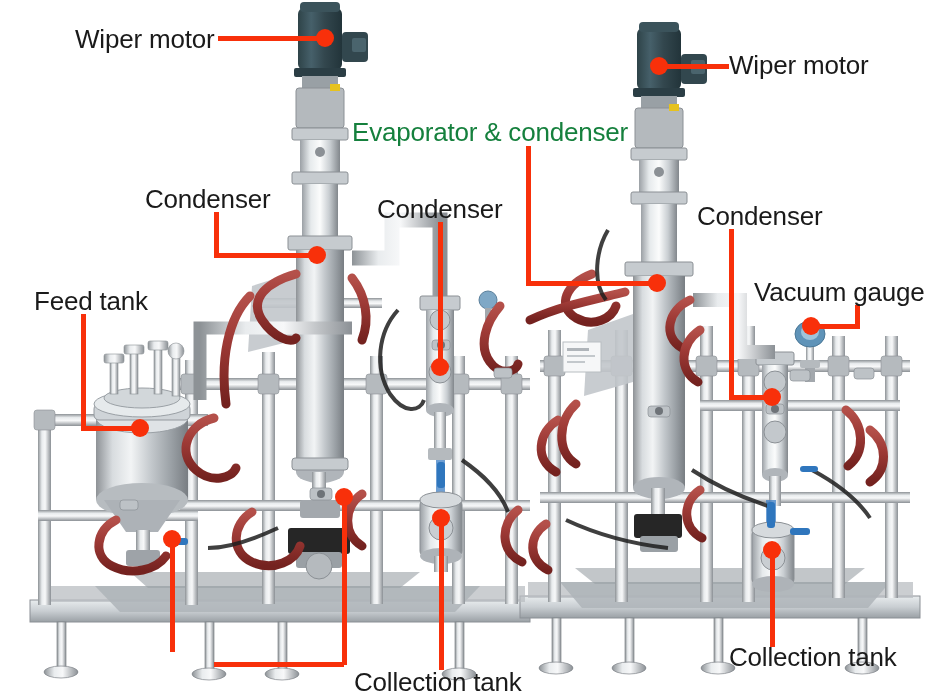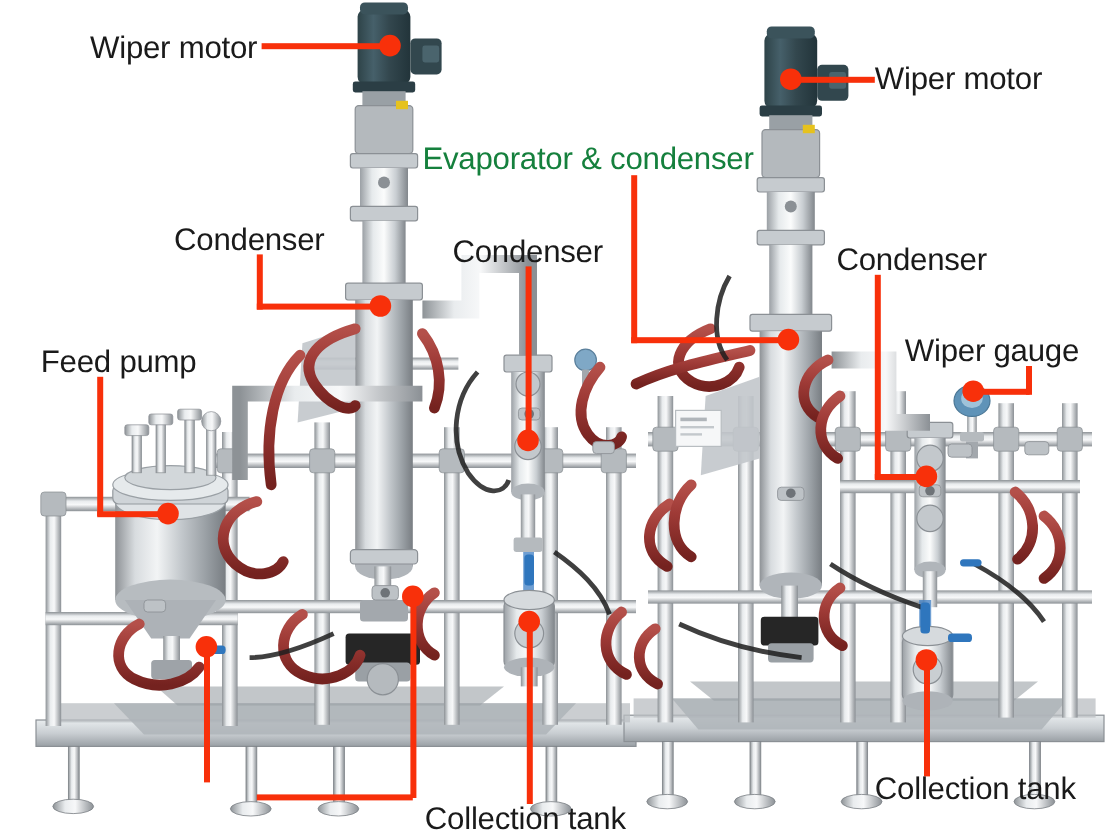--- a/index.html
+++ b/index.html
@@ -383,25 +383,25 @@
       <div class="leader h" style="left: 659px; top: 64px; background: rgb(248, 48, 10); width: 70px;"></div>
       <div class="dot" style="left: 659px; top: 66px; background: rgb(248, 48, 10);"></div>
       <div class="label" style="left: 729px; top: 51px; color: rgb(26, 26, 26);">Wiper motor</div>
       <div class="leader v" style="left: 729px; top: 229px; background: rgb(248, 48, 10); height: 170px;"></div>
       <div class="leader h" style="left: 729px; top: 395px; background: rgb(248, 48, 10); width: 45px;"></div>
       <div class="dot" style="left: 772px; top: 397px; background: rgb(248, 48, 10);"></div>
       <div class="label" style="left: 697px; top: 202px; color: rgb(26, 26, 26);">Condenser</div>
       <div class="leader v" style="left: 855px; top: 305px; background: rgb(248, 48, 10); height: 24px;"></div>
       <div class="leader h" style="left: 811px; top: 324px; background: rgb(248, 48, 10); width: 47px;"></div>
       <div class="dot" style="left: 811px; top: 326px; background: rgb(248, 48, 10);"></div>
-      <div class="label" style="left: 754px; top: 278px; color: rgb(26, 26, 26);">Wiper gauge</div>
+      <div class="label" style="left: 754px; top: 278px; color: rgb(26, 26, 26);">Vacuum gauge</div>
       <div class="leader v" style="left: 81px; top: 314px; background: rgb(248, 48, 10); height: 116px;"></div>
       <div class="leader h" style="left: 81px; top: 426px; background: rgb(248, 48, 10); width: 61px;"></div>
       <div class="dot" style="left: 140px; top: 428px; background: rgb(248, 48, 10);"></div>
-      <div class="label" style="left: 34px; top: 287px; color: rgb(26, 26, 26);">Feed pump</div>
+      <div class="label" style="left: 34px; top: 287px; color: rgb(26, 26, 26);">Feed tank</div>
       <div class="leader v" style="left: 170px; top: 539px; background: rgb(248, 48, 10); height: 113px;"></div>
       <div class="dot" style="left: 172px; top: 539px; background: rgb(248, 48, 10);"></div>
       <div class="leader v" style="left: 439px; top: 518px; background: rgb(248, 48, 10); height: 152px;"></div>
       <div class="dot" style="left: 441px; top: 518px; background: rgb(248, 48, 10);"></div>
       <div class="label" style="left: 354px; top: 668px; color: rgb(26, 26, 26);">Collection tank</div>
       <div class="leader v" style="left: 342px; top: 497px; background: rgb(248, 48, 10); height: 168px;"></div>
       <div class="leader h" style="left: 214px; top: 662px; background: rgb(248, 48, 10); width: 130px;"></div>
       <div class="dot" style="left: 344px; top: 497px; background: rgb(248, 48, 10);"></div>
       <div class="leader v" style="left: 770px; top: 550px; background: rgb(248, 48, 10); height: 97px;"></div>
       <div class="dot" style="left: 772px; top: 550px; background: rgb(248, 48, 10);"></div>

